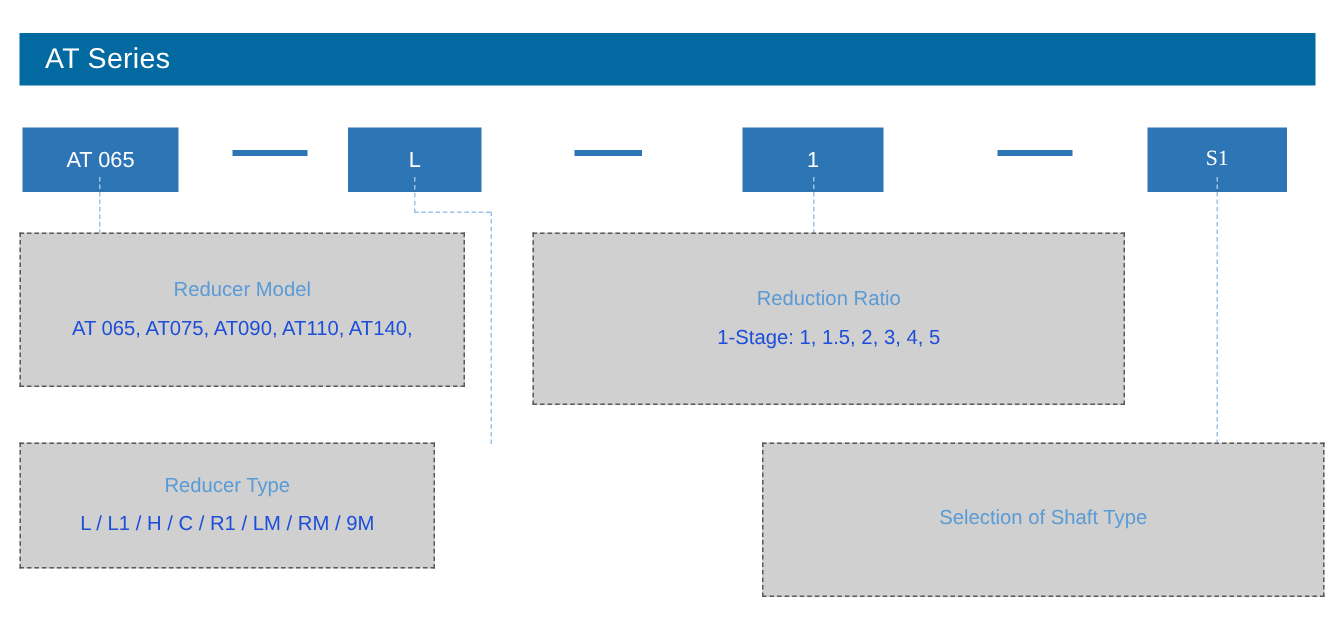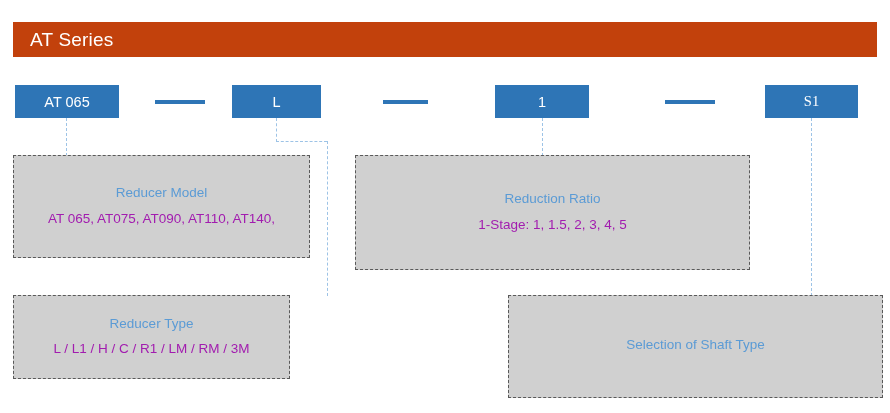--- a/index.html
+++ b/index.html
@@ -19,40 +19,40 @@
     background: #ffffff;
   }
 
   
   .series-header {
     position: absolute;
     left: 13px;
     top: 22px;
     width: 864px;
     height: 35px;
-    background: #c2410c;
+    background: #0369a1;
     box-sizing: border-box;
     padding-left: 48px;
   }
   .series-header .series-title {
     position: absolute;
     left: 17px;
     top: 50%;
     transform: translateY(-50%);
     color: #ffffff;
     font-size: 19px;
     font-weight: 400;
     letter-spacing: 0.2px;
     white-space: nowrap;
   }
 
   
   .code-box {
     position: absolute;
-    height: 33px;
+    height: 43px;
     background: #2E75B6;
     color: #ffffff;
     font-size: 14.5px;
     display: flex;
     align-items: center;
     justify-content: center;
     box-sizing: border-box;
     white-space: nowrap;
   }
   .code-box.b1 { left: 15px;  top: 85px; width: 104px; }
@@ -102,21 +102,21 @@
   }
   .callout .c-title {
     color: #5B9BD5;
     font-size: 13.5px;
     line-height: 1.55;
     margin-bottom: 2px;
     white-space: nowrap;
     text-align: center;
   }
   .callout .c-line {
-    color: #a21caf;
+    color: #1d4ed8;
     font-size: 13.5px;
     line-height: 1.75;
     white-space: nowrap;
   }
 
   .callout.model  { left: 13px;  top: 155px; width: 297px; height: 103px; }
   .callout.ratio  { left: 355px; top: 155px; width: 395px; height: 115px; }
   .callout.type   { left: 13px;  top: 295px; width: 277px; height: 84px; }
   .callout.shaft  { left: 508px; top: 295px; width: 375px; height: 103px; }
 
@@ -169,20 +169,20 @@
     <div class="c-line">AT 065, AT075, AT090, AT110, AT140,</div>
   </div>
 
   <div class="callout ratio">
     <div class="c-title">Reduction Ratio</div>
     <div class="c-line">1-Stage: 1, 1.5, 2, 3, 4, 5</div>
   </div>
 
   <div class="callout type">
     <div class="c-title">Reducer Type</div>
-    <div class="c-line">L / L1 / H / C / R1 / LM / RM / 3M</div>
+    <div class="c-line">L / L1 / H / C / R1 / LM / RM / 9M</div>
   </div>
 
   <div class="callout shaft">
     <div class="c-title">Selection of Shaft Type</div>
   </div>
 
 </div>
 
 </body></html>

